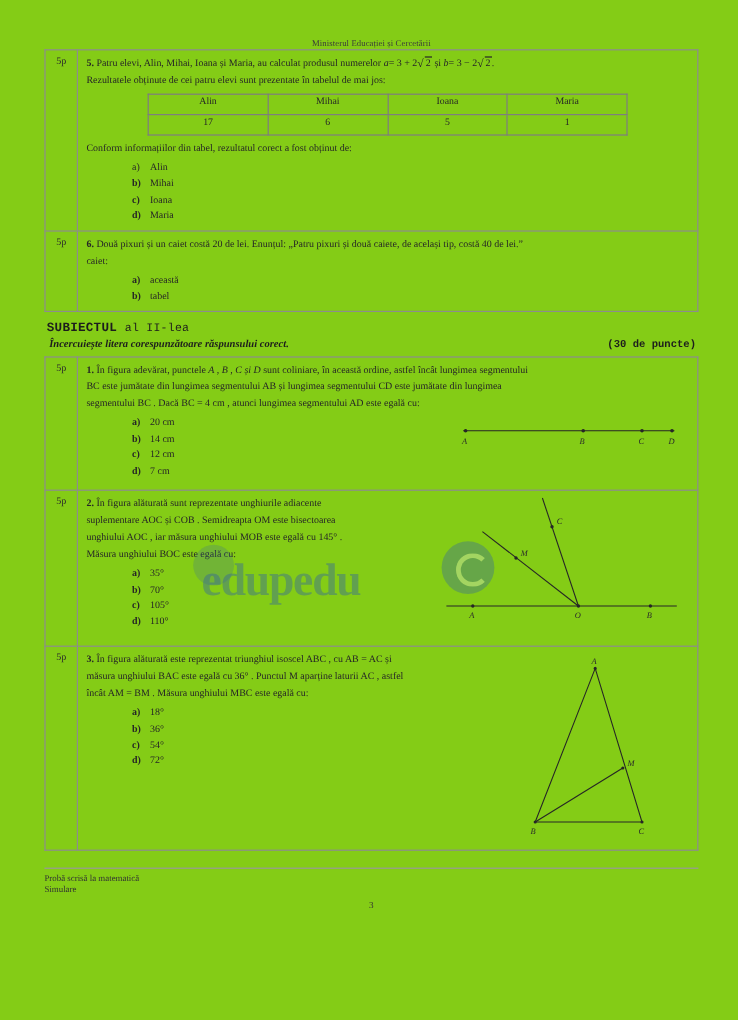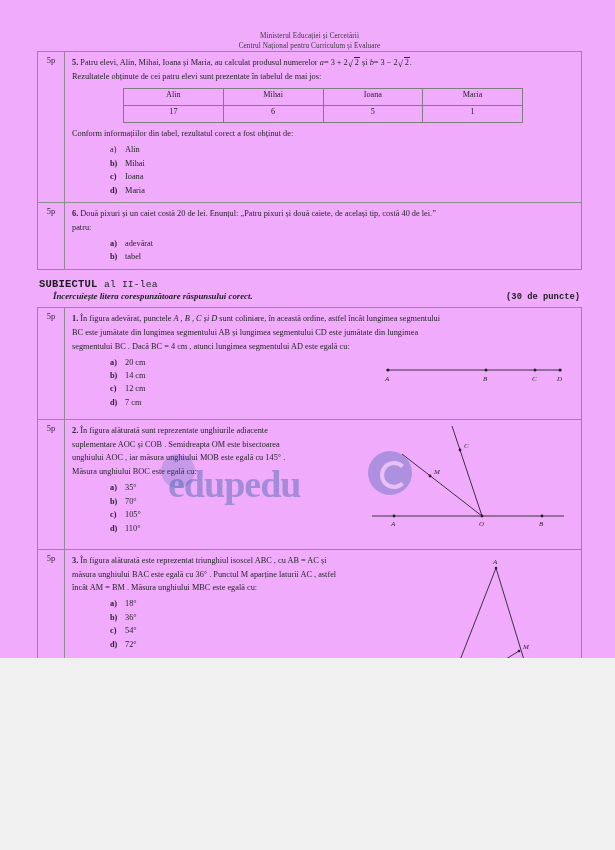--- a/index.html
+++ b/index.html
@@ -6,22 +6,22 @@
     margin: 0;
     padding: 0;
     background: #f0f0f0;
   }
   body {
     font-family: "Liberation Serif", serif;
   }
   .page {
     position: relative;
     width: 615px;
-    height: 658px;
-    background: #f0abfc;
+    height: 850px;
+    background: #84cc16;
     overflow: hidden;
     box-sizing: border-box;
   }
   .sheet {
     position: absolute;
     left: 37px;
     top: 0;
     width: 545px;
     height: 850px;
   }
@@ -133,21 +133,21 @@
     margin: 8px 0 1px 2px;
     letter-spacing: 0.2px;
     font-family: Liberation Mono, monospace;
   }
   .section-head .thin { font-weight: normal; font-size: 9.6px; }
   .section-sub {
     display: flex;
     justify-content: space-between;
     align-items: baseline;
     font-size: 8.8px;
-    margin: 0 2px 5px 16px;
+    margin: 0 2px 5px 4px;
     color: #1d1d1d;
   }
   .section-sub .lead { font-style: italic; font-weight: bold; }
   .section-sub .pts { font-weight: bold; font-family: Liberation Mono, monospace; }
 
   
   .split { display: flex; gap: 26px; }
   .split .txt { flex: 1 1 auto; min-width: 0; }
   .split .fig { flex: 0 0 auto; }
 
@@ -235,21 +235,20 @@
   }
 </style>
 </head>
 <body>
 
 <div class="page">
   <div class="sheet">
 
     <div class="doc-header">
       <div>Ministerul Educației și Cercetării</div>
-      <div>Centrul Național pentru Curriculum și Evaluare</div>
     </div>
 
     <table class="exam-table">
       <tbody>
           <tr>
         <td class="pts-cell">5p</td>
         <td class="body-cell">
           <p class="q-text">
             <span class="q-num">5.</span>
             <span>Patru elevi, Alin, Mihai, Ioana și Maria, au calculat produsul numerelor</span>
@@ -286,23 +285,23 @@
         </td>
       </tr>
 
       <tr>
         <td class="pts-cell">5p</td>
         <td class="body-cell">
           <p class="q-text">
             <span class="q-num">6.</span>
             <span>Două pixuri și un caiet costă 20 de lei. Enunțul: „Patru  pixuri și două caiete, de același tip, costă 40 de lei.”</span>
           </p>
-          <p class="q-text">patru:</p>
+          <p class="q-text">caiet:</p>
           <ul class="opts">
-            <li><span class="opt-letter bold">a)</span><span>adevărat</span></li>
+            <li><span class="opt-letter bold">a)</span><span>această</span></li>
             <li><span class="opt-letter bold">b)</span><span>tabel</span></li>
           </ul>
         </td>
       </tr>
     </tbody>
       </table>
 
     <div class="section-head">
       <span>SUBIECTUL</span>
       <span class="thin">al II-lea</span>

